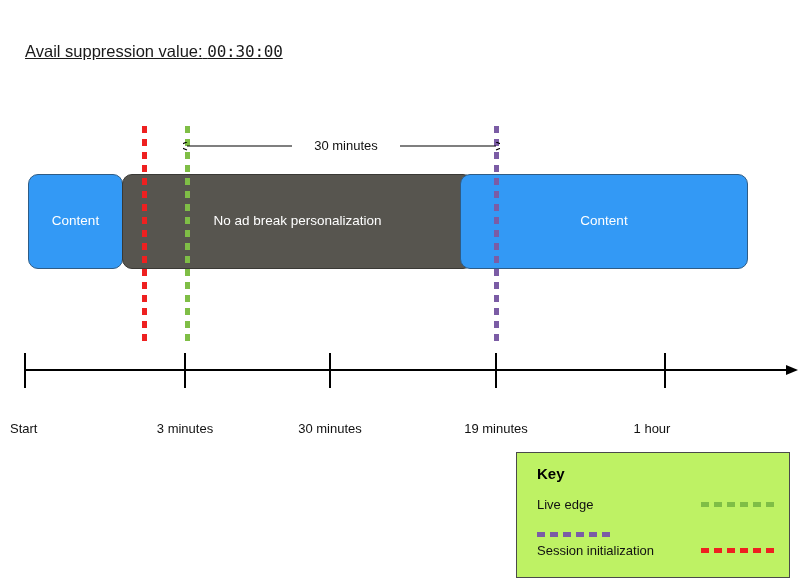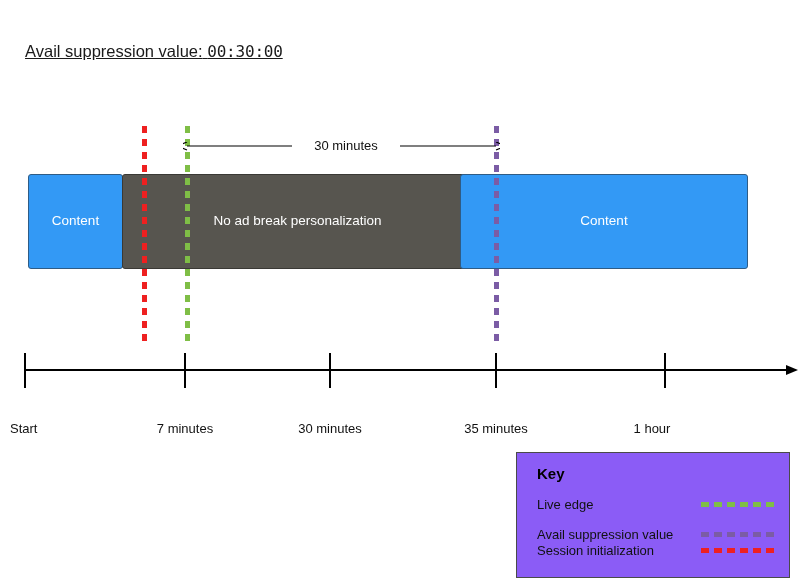--- a/index.html
+++ b/index.html
@@ -36,21 +36,21 @@
   .hdr .mono {
     font-family: "DejaVu Sans Mono", monospace;
     font-size: 16px;
     letter-spacing: -0.2px;
   }
 
   
   .box {
     position: absolute;
     box-sizing: border-box;
-    border-radius: 3px;
+    border-radius: 10px;
     display: flex;
     align-items: center;
     justify-content: center;
     text-align: center;
     color: #ffffff;
     font-size: 13.5px;
     line-height: 1.25;
   }
   .box-blue {
     background: #3399f5;
@@ -122,21 +122,21 @@
 
   
   #legend {
     position: absolute;
     left: 516px;
     top: 452px;
     width: 274px;
     height: 126px;
     box-sizing: border-box;
     border: 1.3px solid #4a4a4a;
-    background: #8b5cf6;
+    background: #bef264;
   }
   #legend-title {
     position: absolute;
     left: 20px;
     top: 12px;
     font-size: 15px;
     font-weight: bold;
     color: #000000;
   }
   .legend-row {
@@ -208,35 +208,34 @@
     </defs>
     <line x1="25" y1="25" x2="786" y2="25" stroke="#000000" stroke-width="2" marker-end="url(#axEnd)"></line>
     <line x1="25" y1="8" x2="25" y2="43" stroke="#000000" stroke-width="2"></line>
     <line x1="185" y1="8" x2="185" y2="43" stroke="#000000" stroke-width="2"></line>
     <line x1="330" y1="8" x2="330" y2="43" stroke="#000000" stroke-width="2"></line>
     <line x1="496" y1="8" x2="496" y2="43" stroke="#000000" stroke-width="2"></line>
     <line x1="665" y1="8" x2="665" y2="43" stroke="#000000" stroke-width="2"></line>
   </svg>
 
   <div class="tick-label" id="tick-label-start" style="left:10px">Start</div>
-  <div class="tick-label" style="left:185px">7 minutes</div>
+  <div class="tick-label" style="left:185px">3 minutes</div>
   <div class="tick-label" style="left:330px">30 minutes</div>
-  <div class="tick-label" style="left:496px">35 minutes</div>
+  <div class="tick-label" style="left:496px">19 minutes</div>
   <div class="tick-label" style="left:652px">1 hour</div>
 
   <div id="legend">
     <div id="legend-title">Key</div>
 
     <div class="legend-row" id="legend-row-0">
       <span class="legend-text">Live edge</span>
       <span class="legend-swatch sw-green"></span>
     </div>
 
     <div class="legend-row" id="legend-row-1">
-      <span class="legend-text">Avail suppression value</span>
       <span class="legend-swatch sw-purple"></span>
     </div>
 
     <div class="legend-row" id="legend-row-2">
       <span class="legend-text">Session initialization</span>
       <span class="legend-swatch sw-red"></span>
     </div>
   </div>
 
 </div>

